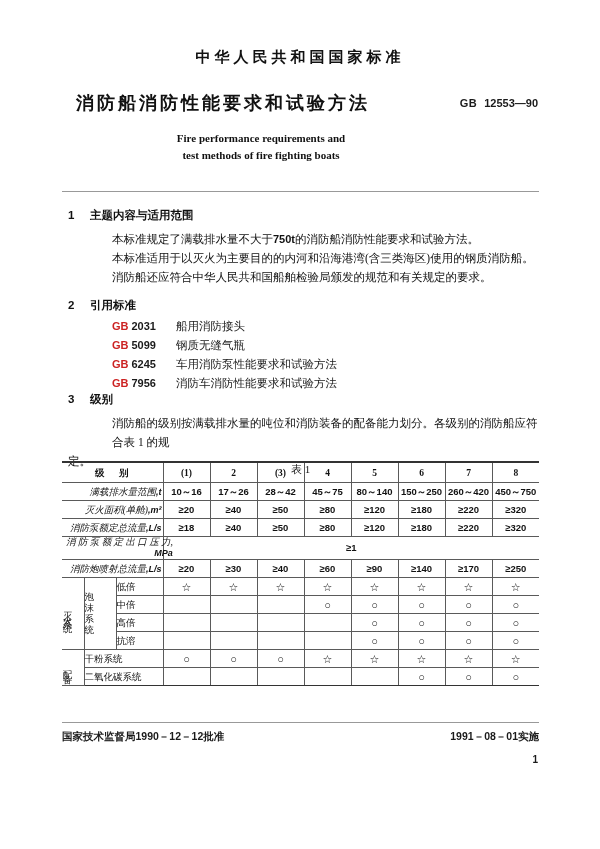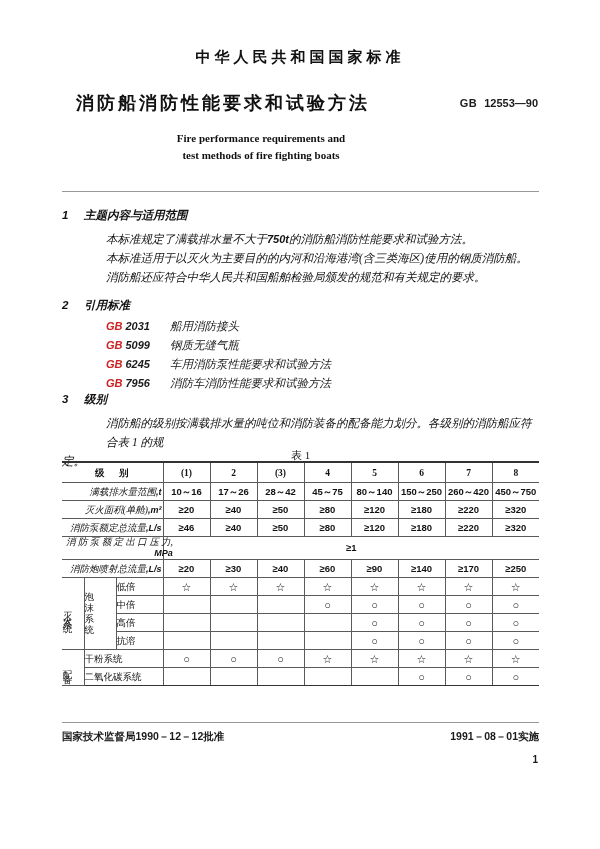--- a/index.html
+++ b/index.html
@@ -80,23 +80,22 @@
     width: 477px;
     height: 0;
     border-top: 1px solid #999;
   }
   .rule-top { top: 191px; }
   .rule-foot { top: 722px; }
 
   
   .section {
     position: absolute;
-    left: 62px;
-    width: 477px;
-    font-style: italic;
+    left: 68px;
+    width: 477px;
   }
   .sec-head {
     font-size: 11.5px;
     font-weight: bold;
     color: #111;
     white-space: nowrap;
   }
   .sec-head .num {
     display: inline-block;
     width: 22px;
@@ -125,21 +124,21 @@
     font-size: 11px;
     font-weight: bold;
   }
   .ref-item .code .gb { color: #cc2222; margin-right: 3px; }
   .ref-item .name { margin-left: 2px; }
 
   
   .tbl-caption {
     position: absolute;
     left: 62px;
-    top: 448px;
+    top: 462px;
     width: 477px;
     text-align: center;
     font-size: 11px;
   }
   table.t1 {
     position: absolute;
     left: 62px;
     top: 461px;
     width: 477px;
     border-collapse: collapse;
@@ -335,21 +334,21 @@
       <td class="numv">≥50</td>
       <td class="numv">≥80</td>
       <td class="numv">≥120</td>
       <td class="numv">≥180</td>
       <td class="numv">≥220</td>
       <td class="numv no-right">≥320</td>
     </tr>
 
     <tr>
       <td class="lbl no-left" colspan="3"><span>消防泵额定总流量</span><span class="unit">,L/s</span></td>
-      <td class="numv">≥46</td>
+      <td class="numv">≥18</td>
       <td class="numv">≥40</td>
       <td class="numv">≥50</td>
       <td class="numv">≥80</td>
       <td class="numv">≥120</td>
       <td class="numv">≥180</td>
       <td class="numv">≥220</td>
       <td class="numv no-right">≥320</td>
     </tr>
 
     <tr>

